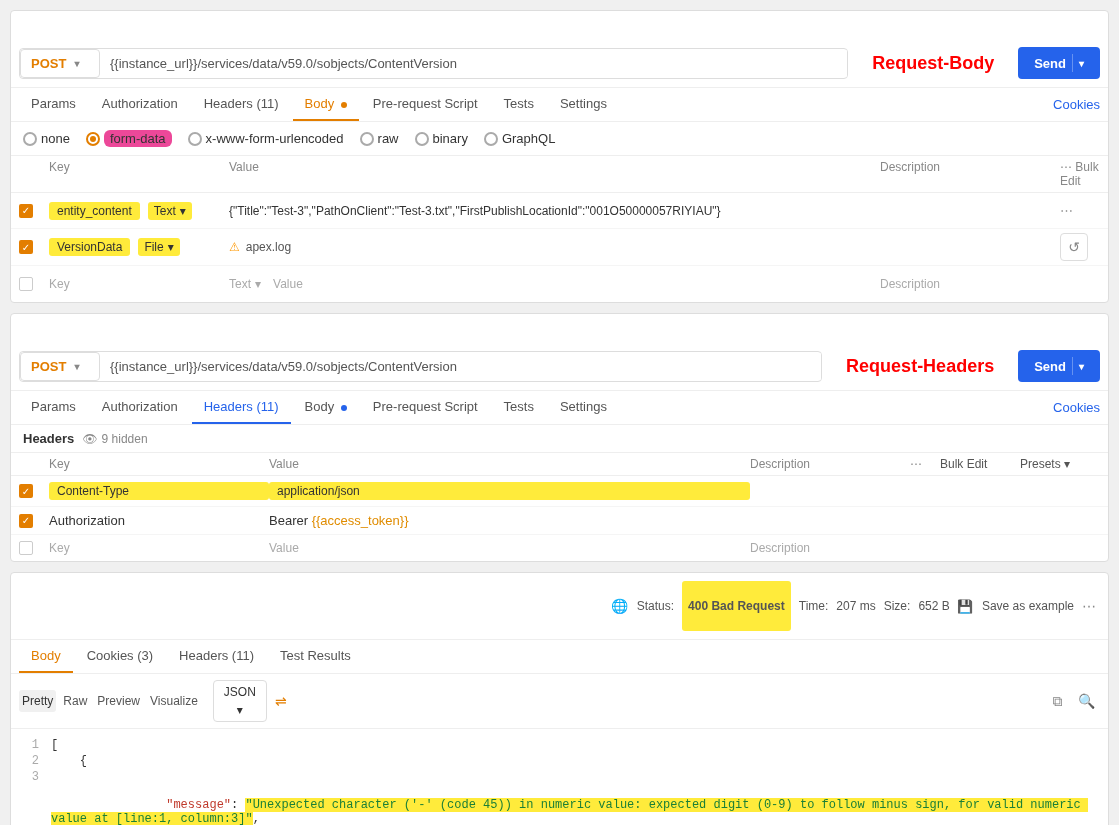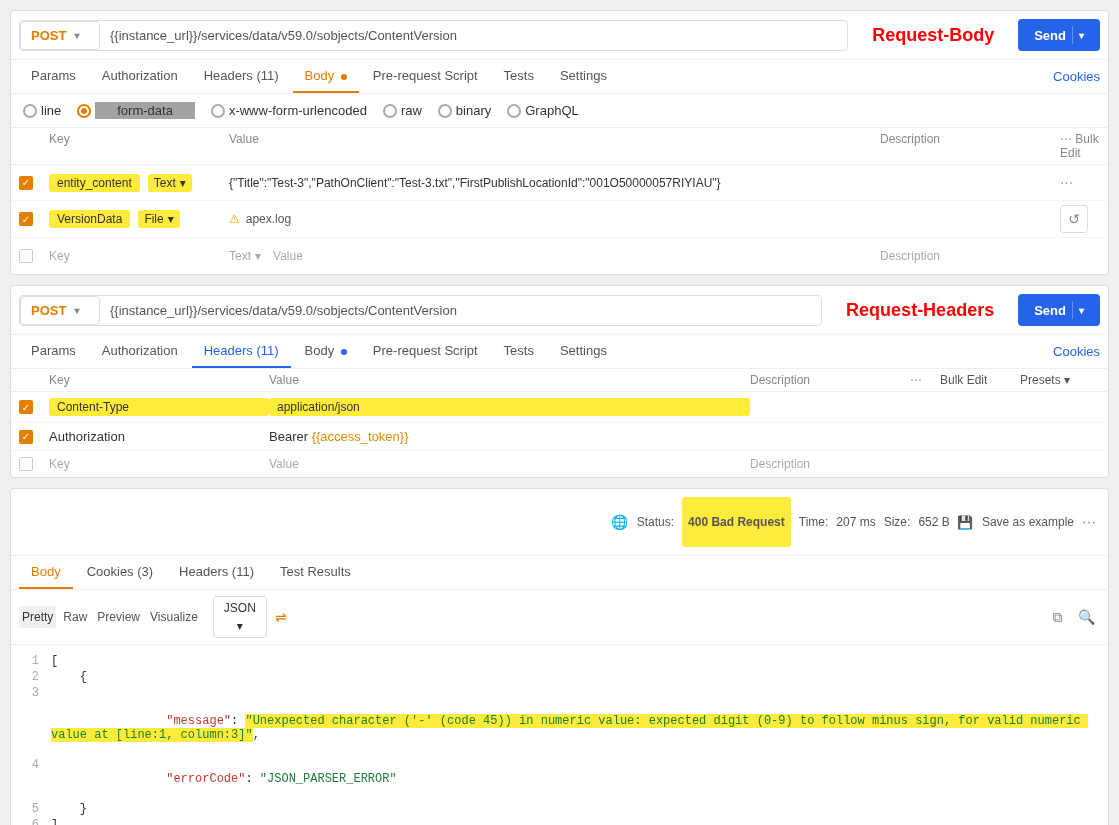--- a/index.html
+++ b/index.html
@@ -14,20 +14,21 @@
       border: 1px solid #ddd;
       margin: 10px;
       border-radius: 4px;
     }
     .url-bar {
       display: flex;
       align-items: center;
       padding: 8px;
       border-bottom: 1px solid #eee;
       gap: 8px;
+      margin-top: 28px;
     }
     .method-select {
       display: flex;
       align-items: center;
       gap: 4px;
       padding: 6px 10px;
       border: 1px solid #ddd;
       border-radius: 4px;
       cursor: pointer;
       font-weight: 600;
@@ -132,23 +133,23 @@
       border-color: #e37e00;
     }
     .radio-circle.selected::after {
       content: '';
       width: 6px;
       height: 6px;
       background: #e37e00;
       border-radius: 50%;
     }
     .form-data-label {
-      background: #a3a3a3;
-      border-radius: 0;
-      padding: 1px 22px;
+      background: #ec4899;
+      border-radius: 6px;
+      padding: 1px 6px;
       font-size: 13px;
     }
     .table-header {
       display: grid;
       grid-template-columns: 30px 180px 1fr 180px 40px;
       padding: 4px 8px;
       font-size: 12px;
       color: #888;
       border-bottom: 1px solid #eee;
     }
@@ -393,21 +394,21 @@
     <div class="tab active">Body <span class="dot dot-orange"></span></div>
     <div class="tab">Pre-request Script</div>
     <div class="tab">Tests</div>
     <div class="tab">Settings</div>
     <span class="cookies-link">Cookies</span>
   </div>
 
   <div class="body-options">
     <label class="radio-opt">
       <div class="radio-circle"></div>
-      <span>line</span>
+      <span>none</span>
     </label>
     <label class="radio-opt">
       <div class="radio-circle selected"></div>
       <span class="form-data-label">form-data</span>
     </label>
     <label class="radio-opt">
       <div class="radio-circle"></div>
       <span>x-www-form-urlencoded</span>
     </label>
     <label class="radio-opt">
@@ -498,20 +499,27 @@
     <div class="tab">Params</div>
     <div class="tab">Authorization</div>
     <div class="tab active-blue">Headers (11)</div>
     <div class="tab">Body <span class="dot dot-blue"></span></div>
     <div class="tab">Pre-request Script</div>
     <div class="tab">Tests</div>
     <div class="tab">Settings</div>
     <span class="cookies-link">Cookies</span>
   </div>
 
+  <div class="headers-section-title">
+    <span>Headers</span>
+    <span class="hidden-badge">
+      <span>👁</span>
+      <span>9 hidden</span>
+    </span>
+  </div>
 
   <div style="display:grid;grid-template-columns:30px 220px 1fr 160px 30px 80px 80px;padding:4px 8px;font-size:12px;color:#888;border-bottom:1px solid #eee;">
     <span></span>
     <span>Key</span>
     <span>Value</span>
     <span>Description</span>
     <span class="more-btn">⋯</span>
     <span class="bulk-edit">Bulk Edit</span>
     <span class="bulk-edit">Presets ▾</span>
   </div>

